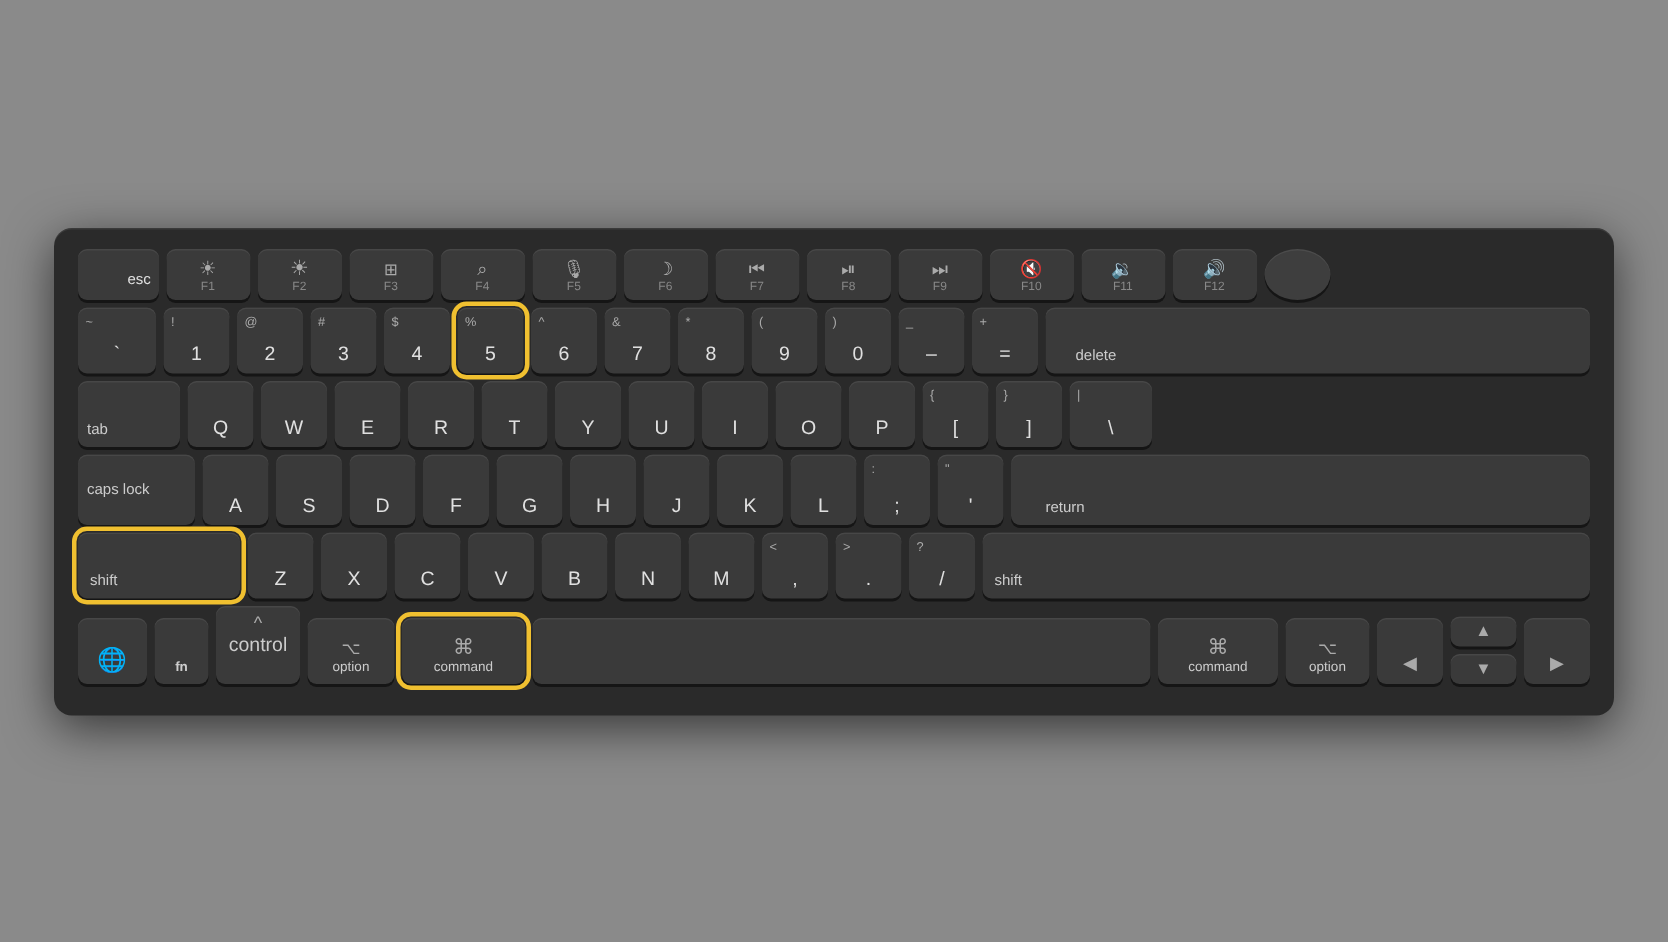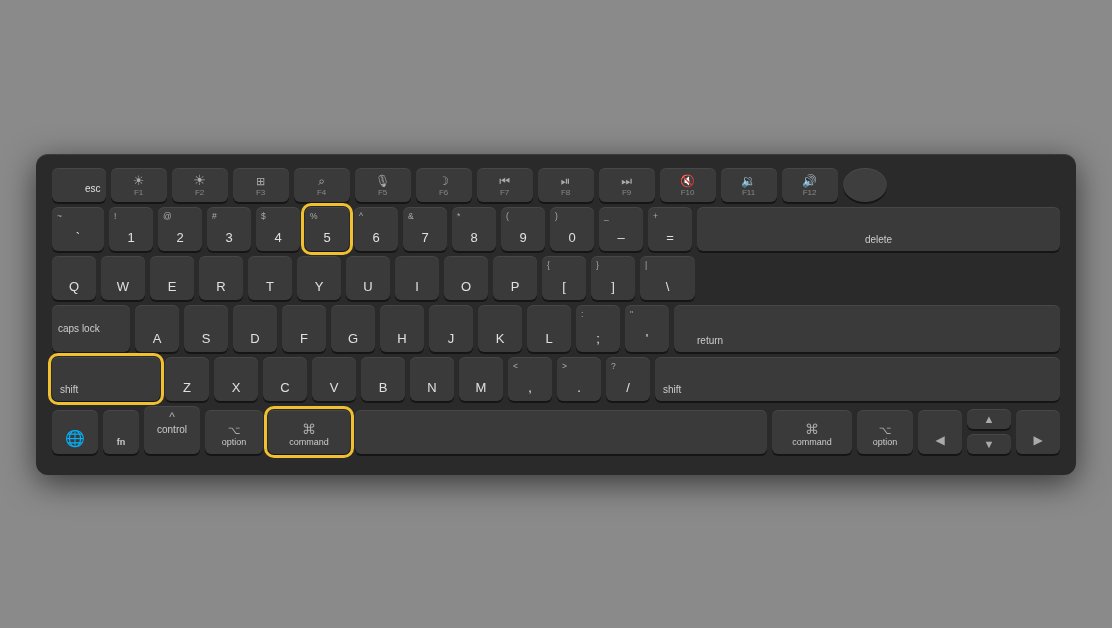--- a/index.html
+++ b/index.html
@@ -215,26 +215,29 @@
       <span class="main-label key-main-center">0</span>
     </div>
     <div class="key">
       <span class="label-sym">_</span>
       <span class="main-label key-main-center">–</span>
     </div>
     <div class="key">
       <span class="label-sym">+</span>
       <span class="main-label key-main-center">=</span>
     </div>
-    <div class="key key-delete" style="flex:1;justify-content:flex-end;align-items:center;padding:6px 8px;">
+    <div class="key key-delete" style="flex:1;justify-content:flex-end;align-items:flex-start;padding:6px 20px;">
       <span style="font-size:10px;color:#ccc;">delete</span>
     </div>
   </div>
 
   <div class="key-row">
+    <div class="key key-tab" style="justify-content:flex-end;align-items:flex-start;padding:6px 6px;">
+      <span style="font-size:10px;color:#ccc;">tab</span>
+    </div>
     <div class="key">
         <span class="main-label key-main-center">Q</span>
       </div>
     <div class="key">
         <span class="main-label key-main-center">W</span>
       </div>
     <div class="key">
         <span class="main-label key-main-center">E</span>
       </div>
     <div class="key">
@@ -361,21 +364,21 @@
 
   <div class="key-row" style="align-items:flex-end;">
     <div class="key key-globe" style="min-width:46px;">
       <span style="font-size:16px;margin-bottom:2px;">🌐</span>
     </div>
     <div class="key key-fn" style="min-width:36px;">
       <span style="font-size:9px;color:#ccc;margin-bottom:3px;">fn</span>
     </div>
     <div class="key" style="min-width:56px;justify-content:flex-end;align-items:center;flex-direction:column;">
       <span style="font-size:12px;color:#aaa;">^</span>
-      <span style="font-size:10px;color:#ccc;margin-bottom:15px;">control</span>
+      <span style="font-size:13px;color:#ccc;margin-bottom:15px;">control</span>
     </div>
     <div class="key key-option-left" style="min-width:58px;flex-direction:column;justify-content:flex-end;align-items:center;">
       <span style="font-size:11px;color:#aaa;">⌥</span>
       <span style="font-size:9px;color:#ccc;margin-bottom:3px;">option</span>
     </div>
 
     <div class="key key-command-left key-highlight" style="min-width:82px;flex-direction:column;justify-content:flex-end;align-items:center;">
       <span style="font-size:14px;color:#aaa;">⌘</span>
       <span style="font-size:9px;color:#ccc;margin-bottom:3px;">command</span>
     </div>

